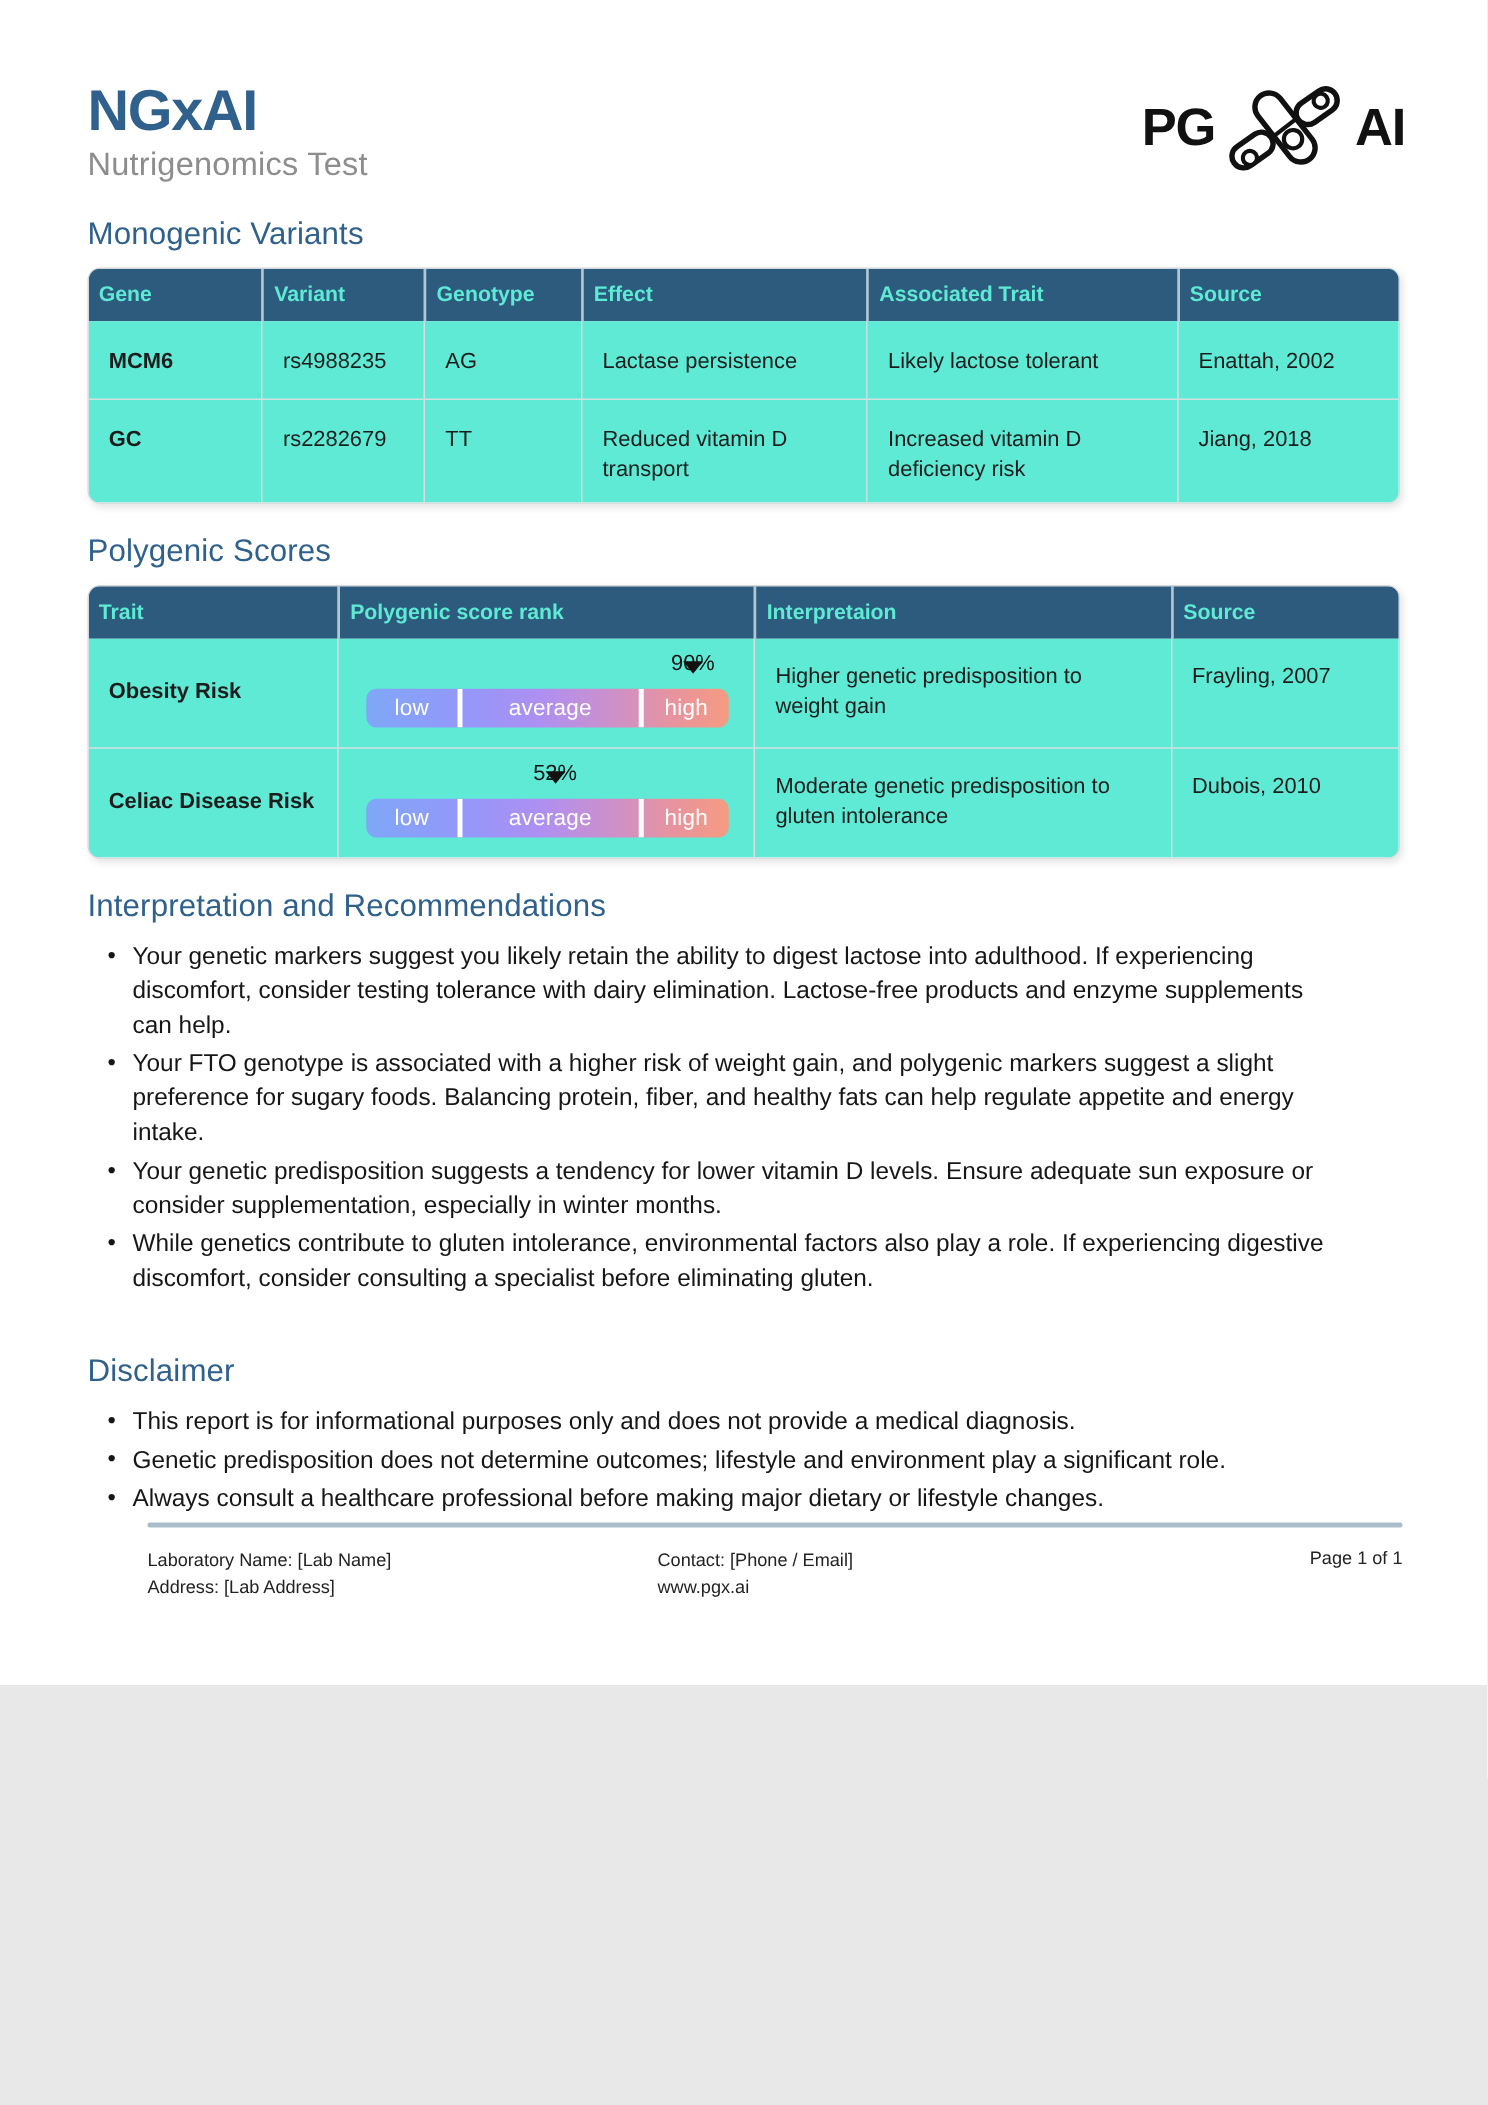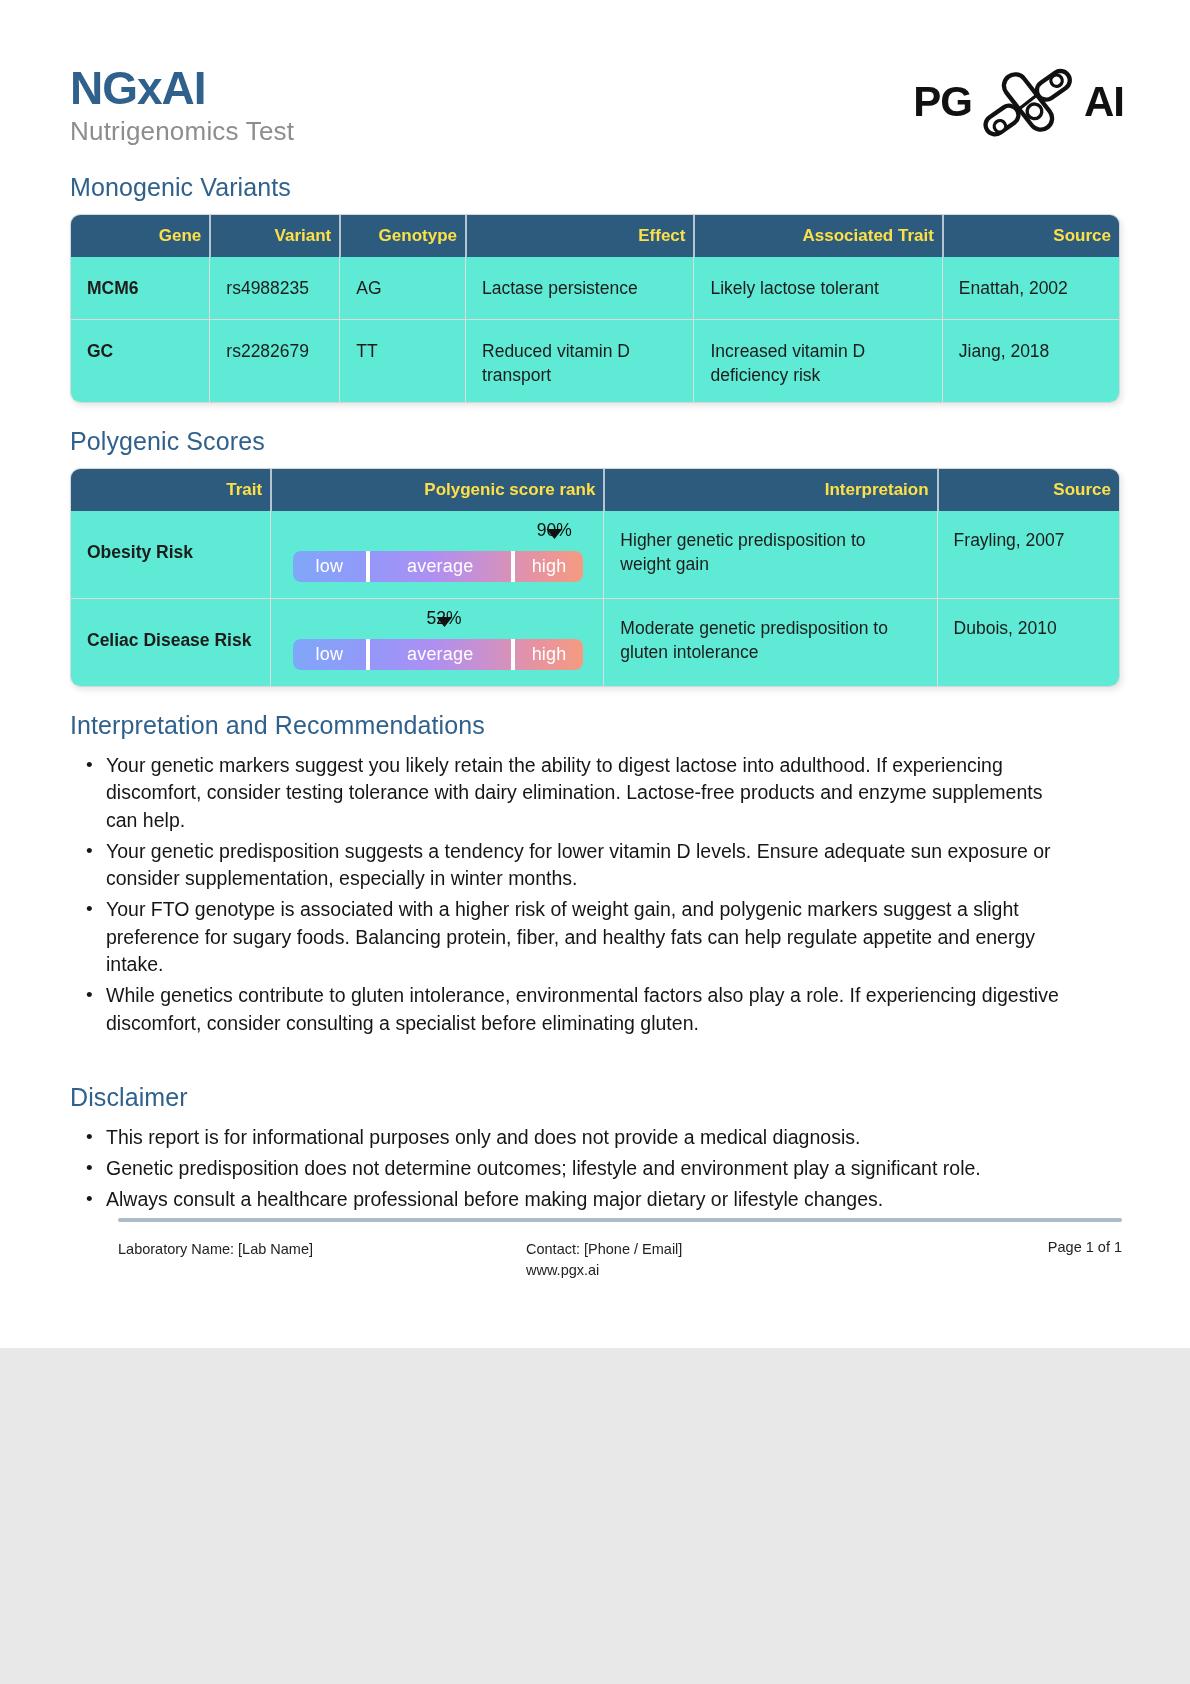--- a/index.html
+++ b/index.html
@@ -24,22 +24,22 @@
   .section-title { font-size:25px; font-weight:400; color:var(--accent,#2f618c); margin-bottom:12px; letter-spacing:.1px; }
 
   
   .table-wrap {
     border:1.5px solid #d4d8db; border-radius:10px; overflow:hidden;
     box-shadow:2px 3px 6px rgba(0,0,0,.10);
     margin-bottom:24px; background:#fff;
   }
   table { width:100%; border-collapse:separate; border-spacing:0; }
   th {
-    background:var(--tableHeader,#2d5b7d); color:#fde047; font-size:17px; font-weight:700;
-    text-align:right; padding:11px 8px; vertical-align:middle;
+    background:var(--tableHeader,#2d5b7d); color:#5eead4; font-size:17px; font-weight:700;
+    text-align:left; padding:11px 8px; vertical-align:middle;
   }
   th + th { border-left:2px solid rgba(255,255,255,.65); }
   td {
     font-size:17.5px; padding:20px 16px 14px 16px; vertical-align:top;
     border-top:1.5px solid #dadddf; line-height:1.35; background:#5eead4;
   }
   td + td { border-left:1.5px solid #dadddf; }
   tr:first-child td { border-top:none; }
   td.cell-bold { font-weight:700; }
   
@@ -212,42 +212,43 @@
             <td class="source-cell">Dubois, 2010</td>
           </tr>
         </tbody>
       </table>
     </div>
 
     <div class="sect-interp">
       <div class="section-title">Interpretation and Recommendations</div>
       <ul class="bullets">
         <li>Your genetic markers suggest you likely retain the ability to digest lactose into adulthood. If experiencing discomfort, consider testing tolerance with dairy elimination. Lactose-free products and enzyme supplements can help.</li>
+        <li>Your FTO genotype is associated with a higher risk of weight gain, and polygenic markers suggest a slight preference for sugary foods. Balancing protein, fiber, and healthy fats can help regulate appetite and energy intake.</li>
         <li>Your genetic predisposition suggests a tendency for lower vitamin D levels. Ensure adequate sun exposure or consider supplementation, especially in winter months.</li>
-        <li>Your FTO genotype is associated with a higher risk of weight gain, and polygenic markers suggest a slight preference for sugary foods. Balancing protein, fiber, and healthy fats can help regulate appetite and energy intake.</li>
         <li>While genetics contribute to gluten intolerance, environmental factors also play a role. If experiencing digestive discomfort, consider consulting a specialist before eliminating gluten.</li>
       </ul>
     </div>
 
     <div class="sect-disclaimer">
       <div class="section-title">Disclaimer</div>
       <ul class="bullets">
         <li>This report is for informational purposes only and does not provide a medical diagnosis.</li>
         <li>Genetic predisposition does not determine outcomes; lifestyle and environment play a significant role.</li>
         <li>Always consult a healthcare professional before making major dietary or lifestyle changes.</li>
       </ul>
     </div>
 
   </div>
 
   <div class="footer">
     <div class="footer-line"></div>
     <div class="footer-row">
       <div>
         <div class="f-line">Laboratory Name: [Lab Name]</div>
+        <div class="f-line">Address: [Lab Address]</div>
       </div>
       <div>
         <div class="f-line">Contact: [Phone / Email]</div>
         <div class="f-line">www.pgx.ai</div>
       </div>
       <div class="f-page">Page 1 of 1</div>
     </div>
   </div>
 </div>
 

